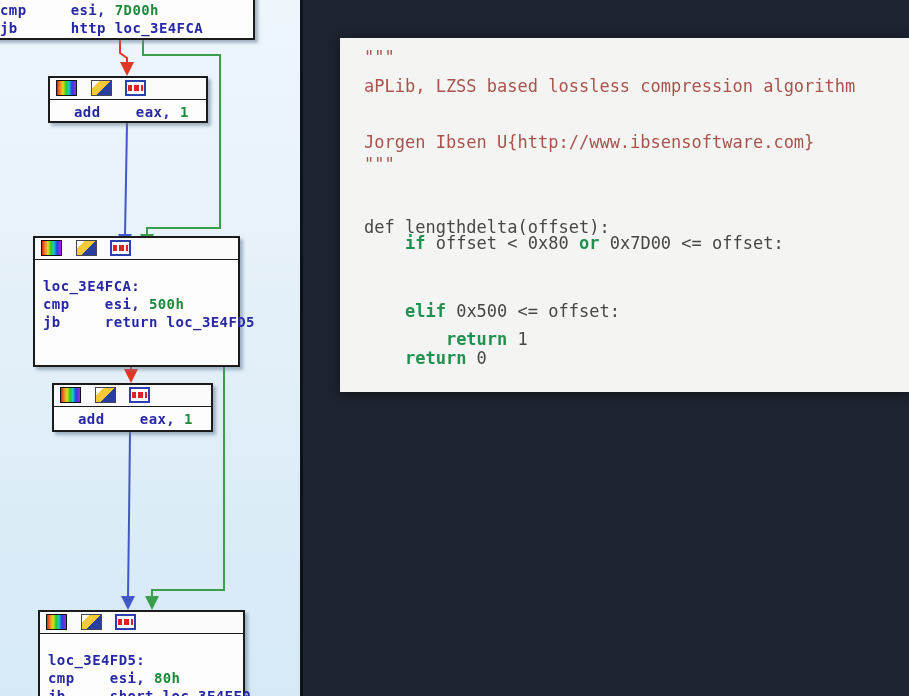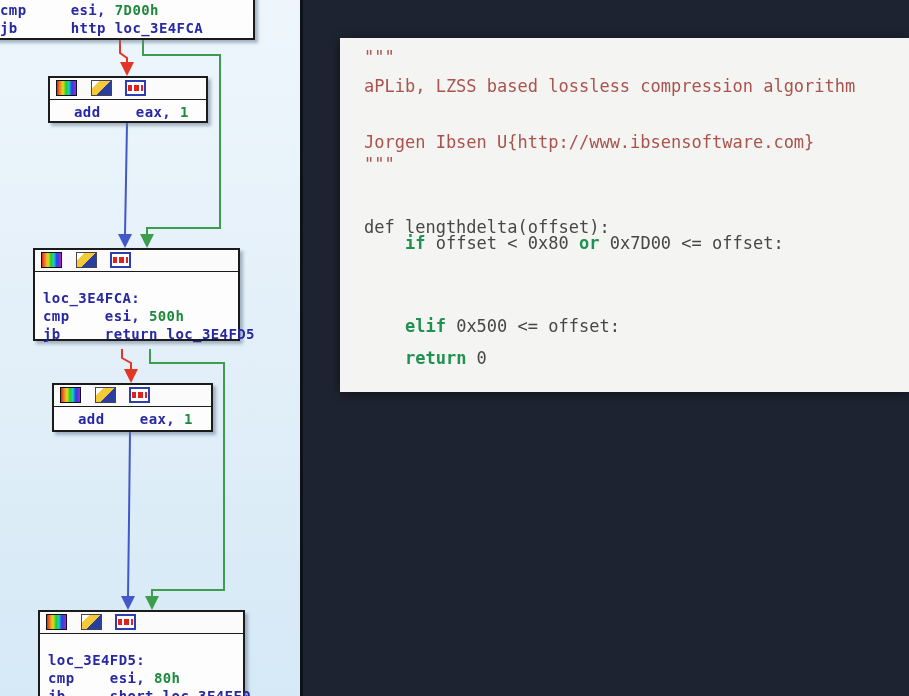--- a/index.html
+++ b/index.html
@@ -39,21 +39,21 @@
   .asm-line{height:18px;line-height:18px;font-size:14px;font-weight:bold;
     letter-spacing:.4px;color:var(--asm-text);}
   .seg{white-space:pre;}
   .seg.num{color:var(--asm-number);}
 
   
   .b1{left:-12px;top:-36px;width:267px;height:76px;}
   .b1 .bbody{padding:35px 0 0 10px;}
   .b2{left:48px;top:76px;width:160px;height:47px;}
   .b2 .bbody{padding:3px 0 0 24px;}
-  .b3{left:33px;top:248px;width:207px;height:93px;}
+  .b3{left:33px;top:236px;width:207px;height:131px;}
   .b3 .bbody{padding:17px 0 0 8px;}
   .b4{left:52px;top:383px;width:161px;height:49px;}
   .b4 .bbody{padding:3px 0 0 24px;}
   .b5{left:38px;top:610px;width:207px;height:101px;}
   .b5 .bbody{padding:17px 0 0 8px;}
 
   
   .code-panel{position:absolute;left:340px;top:38px;width:569px;height:354px;
     background:var(--panel-bg);box-shadow:0 2px 10px rgba(0,0,0,.45);}
   .code-line{position:absolute;left:24px;height:24px;line-height:24px;
@@ -154,17 +154,18 @@
   </div>
 
   <div class="code-panel">
     <div class="code-line" style="top:7px"><span class="cs str">"""</span></div>
     <div class="code-line" style="top:36px"><span class="cs str">aPLib, LZSS based lossless compression algorithm</span></div>
     <div class="code-line" style="top:92px"><span class="cs str">Jorgen Ibsen U{http://www.ibsensoftware.com}</span></div>
     <div class="code-line" style="top:114px"><span class="cs str">"""</span></div>
 
     <div class="code-line" style="top:177px"><span class="cs pln">def lengthdelta(offset):</span></div>
     <div class="code-line" style="top:193px"><span class="cs pln">    </span><span class="cs kw">if</span><span class="cs pln"> offset &lt; 0x80 </span><span class="cs kw">or</span><span class="cs pln"> 0x7D00 &lt;= offset:</span></div>
-    <div class="code-line" style="top:276px"><span class="cs pln">    </span><span class="cs kw">elif</span><span class="cs pln"> 0x500 &lt;= offset:</span></div>
+    <div class="code-line" style="top:261px"><span class="cs pln">    </span><span class="cs kw">elif</span><span class="cs pln"> 0x500 &lt;= offset:</span></div>
+    <div class="code-line" style="top:289px"><span class="cs pln">        </span><span class="cs kw">return</span><span class="cs pln"> 1</span></div>
     <div class="code-line" style="top:308px"><span class="cs pln">    </span><span class="cs kw">return</span><span class="cs pln"> 0</span></div>
   </div>
 
 </div>
 
 </body></html>

